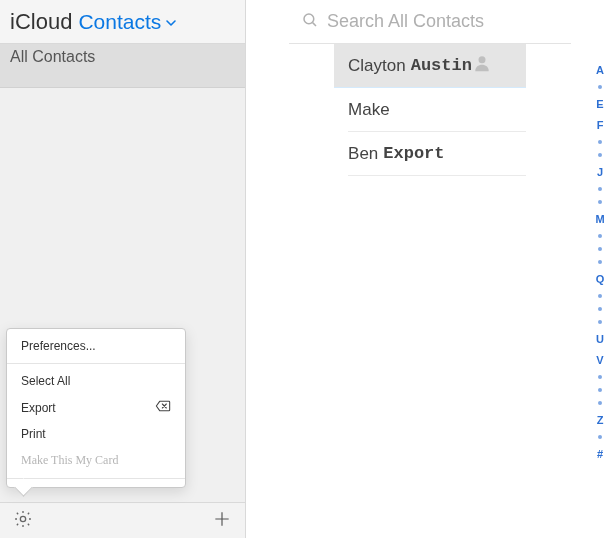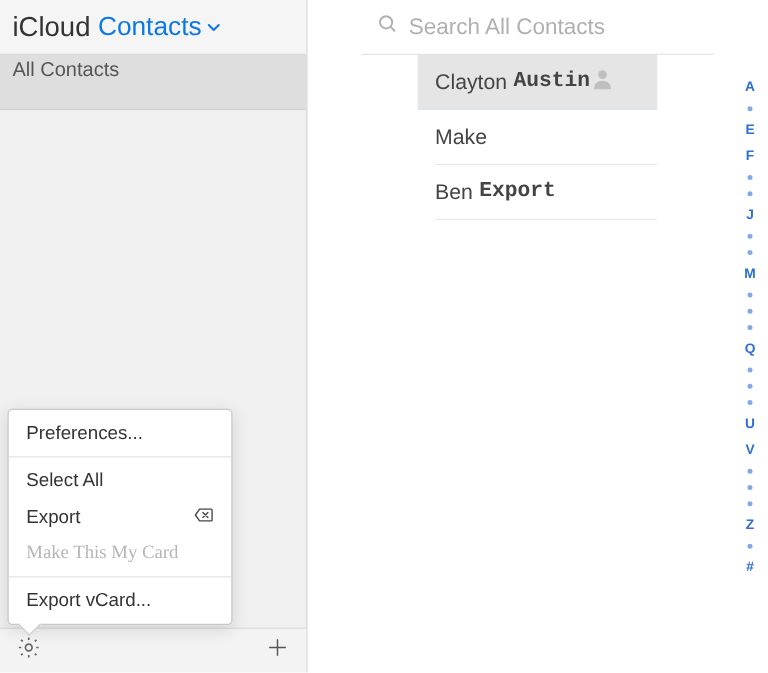--- a/index.html
+++ b/index.html
@@ -9,21 +9,21 @@
   .sidebar { width: 246px; height: 100%; background: #f0f0f0; border-right: 1px solid #d9d9d9; display: flex; flex-direction: column; position: relative; }
   .sidebar-header { height: 44px; display: flex; align-items: center; padding: 0 10px; border-bottom: 1px solid #d9d9d9; background: #f5f5f5; }
   .brand { font-size: 22px; font-weight: 400; color: #333; margin-right: 6px; }
   .app-name { font-size: 21px; color: #0b78e3; display: flex; align-items: center; cursor: pointer; }
   .app-name .chev { margin-left: 4px; }
   .group-row { height: 44px; display: flex; padding: 4px 10px; font-size: 16px; color: #555; background: #dedede; border-bottom: 1px solid #d1d1d1; }
   .sidebar-fill { flex: 1; }
   .sidebar-footer { height: 36px; border-top: 1px solid #d9d9d9; background: #f3f3f3; display: flex; align-items: center; justify-content: space-between; padding: 0 12px; }
   .icon-btn { width: 22px; height: 22px; display: flex; align-items: center; justify-content: center; color: #555; cursor: pointer; }
   
-  .menu { position: absolute; left: 6px; bottom: 38px; width: 180px; background: #fff; border: 1px solid #c9c9c9; border-radius: 4px; box-shadow: 0 4px 14px rgba(0,0,0,0.12); padding: 4px 0; font-size: 15px; }
+  .menu { position: absolute; left: 6px; bottom: 50px; width: 180px; background: #fff; border: 1px solid #c9c9c9; border-radius: 4px; box-shadow: 0 4px 14px rgba(0,0,0,0.12); padding: 4px 0; font-size: 12px; }
   .menu::after { content: ""; position: absolute; left: 10px; bottom: -7px; width: 12px; height: 12px; background: #fff; border-left: 1px solid #c9c9c9; border-bottom: 1px solid #c9c9c9; transform: rotate(-45deg); }
   .menu-item { padding: 6px 14px; display: flex; align-items: center; justify-content: space-between; color: #333; cursor: pointer; }
   .menu-item.disabled { color: #b6b6b6; cursor: default; font-family: Liberation Serif, serif; }
   .menu-sep { height: 1px; background: #e4e4e4; margin: 4px 0; }
   .menu-item .del-icon { color: #555; }
   
   .main { flex: 1; display: flex; flex-direction: column; position: relative; align-items: center; }
   .search-bar { height: 44px; border-bottom: 1px solid #e3e3e3; display: flex; align-items: center; padding: 0 12px; color: #9a9a9a; }
   .search-bar input { border: none; outline: none; font-size: 18px; color: #666; margin-left: 8px; flex: 1; background: transparent; }
   .search-bar input::placeholder { color: #b0b0b0; }
@@ -85,27 +85,27 @@
         <div class="menu-item">
           <span>Select All</span>
         </div>
         <div class="menu-item">
           <span>Export</span>
           <span class="del-icon"><svg width="16" height="12" viewBox="0 0 24 18" fill="none" stroke="#444" stroke-width="1.6" stroke-linejoin="round">
               <path d="M7 2h14a1 1 0 0 1 1 1v12a1 1 0 0 1-1 1H7l-5-7 5-7z"></path>
               <path d="M11 6l6 6M17 6l-6 6" stroke-linecap="round"></path>
             </svg></span>
         </div>
+        <div class="menu-item">
+          <span>Print</span>
+        </div>
         <div class="menu-item disabled">
           <span>Make This My Card</span>
         </div>
         <div class="menu-sep"></div>
-        <div class="menu-item">
-          <span>Export vCard...</span>
-        </div>
       </div>
   </div>
 
   <div class="main">
     <div class="search-bar">
       <span>
         <svg width="18" height="18" viewBox="0 0 24 24" fill="none" stroke="#b0b0b0" stroke-width="2">
             <circle cx="10.5" cy="10.5" r="6.5"></circle>
             <path d="M20 20l-4.5-4.5"></path>
           </svg>

